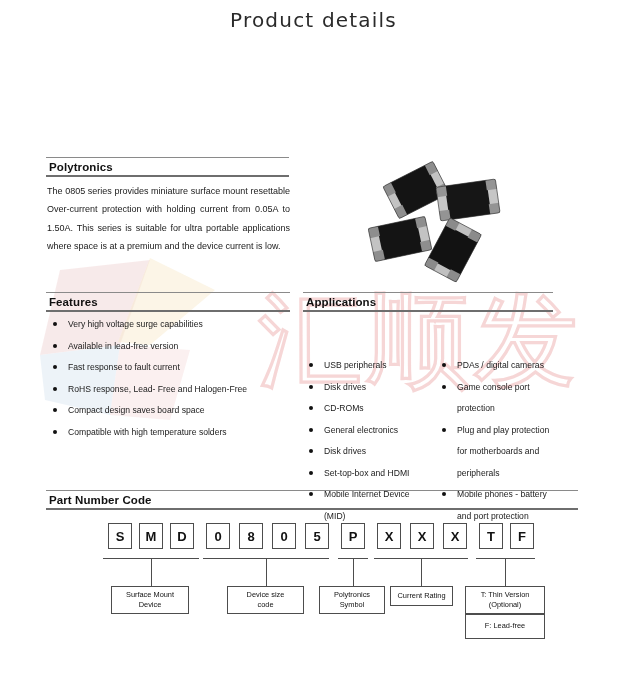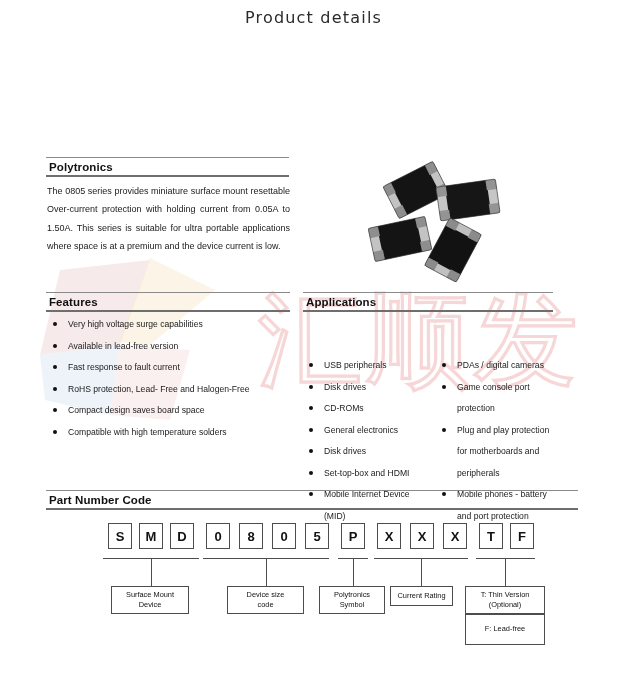--- a/index.html
+++ b/index.html
@@ -22,21 +22,21 @@
     pointer-events: none;
     z-index: 0;
   }
   #watermark svg { width: 100%; height: 100%; display: block; }
 
   
   #page-title {
     position: absolute;
     top: 8px; left: 0; width: 627px;
     text-align: center;
-    font-size: 16px;
+    font-size: 20px;
     letter-spacing: 1.2px;
     color: #2a2a2a;
     font-family: "DejaVu Sans", sans-serif;
     font-weight: 400;
     z-index: 3;
   }
 
   
   .sec-head {
     position: absolute;
@@ -247,21 +247,21 @@
 <div class="sec-head" id="features-head">
   <div class="rule-top"></div>
   <div class="title">Features</div>
   <div class="rule-bot"></div>
 </div>
 <div id="features-list">
   <ul class="bullets">
     <li><span class="dot"></span><span>Very high voltage surge capabilities</span></li>
     <li><span class="dot"></span><span>Available in lead-free version</span></li>
     <li><span class="dot"></span><span>Fast response to fault current</span></li>
-    <li><span class="dot"></span><span>RoHS protection, Lead- Free and Halogen-Free</span></li>
+    <li><span class="dot"></span><span>RoHS response, Lead- Free and Halogen-Free</span></li>
     <li><span class="dot"></span><span>Compact design saves board space</span></li>
     <li><span class="dot"></span><span>Compatible with high temperature solders</span></li>
   </ul>
 </div>
 
 <div class="sec-head" id="applications-head">
   <div class="rule-top"></div>
   <div class="title">Applications</div>
   <div class="rule-bot"></div>
 </div>
@@ -333,15 +333,15 @@
 code</div>
 
   <div class="pn-label" style="left:279px; top:71px; width:66px; height:28px;">Polytronics
 Symbol</div>
 
   <div class="pn-label" style="left:350px; top:71px; width:63px; height:20px;">Current Rating</div>
 
   <div class="pn-label" style="left:425px; top:71px; width:80px; height:28px;">T: Thin Version
 (Optional)</div>
 
-  <div class="pn-label" style="left:425px; top:99px; width:80px; height:31px;">F: Lead-free</div>
+  <div class="pn-label" style="left:425px; top:99px; width:80px; height:25px;">F: Lead-free</div>
 
 </div>
 
 </body></html>

